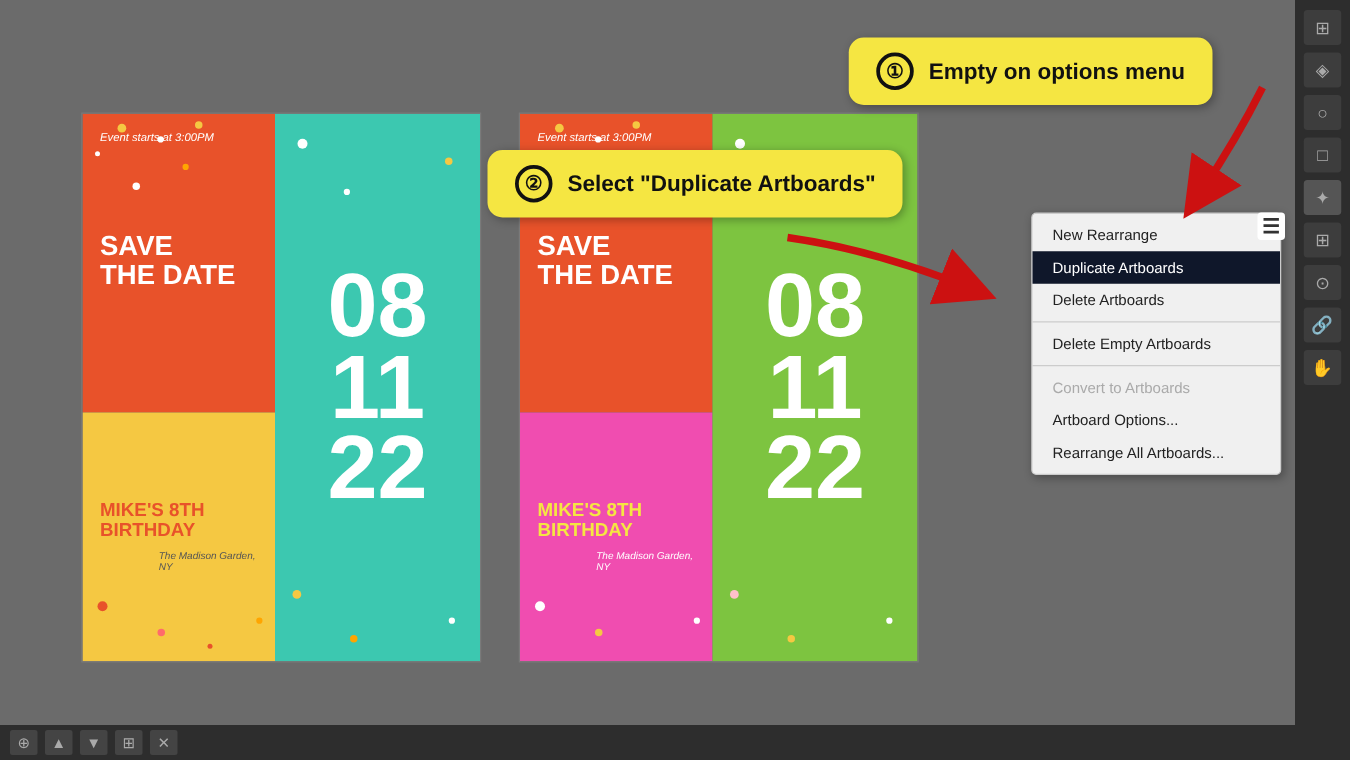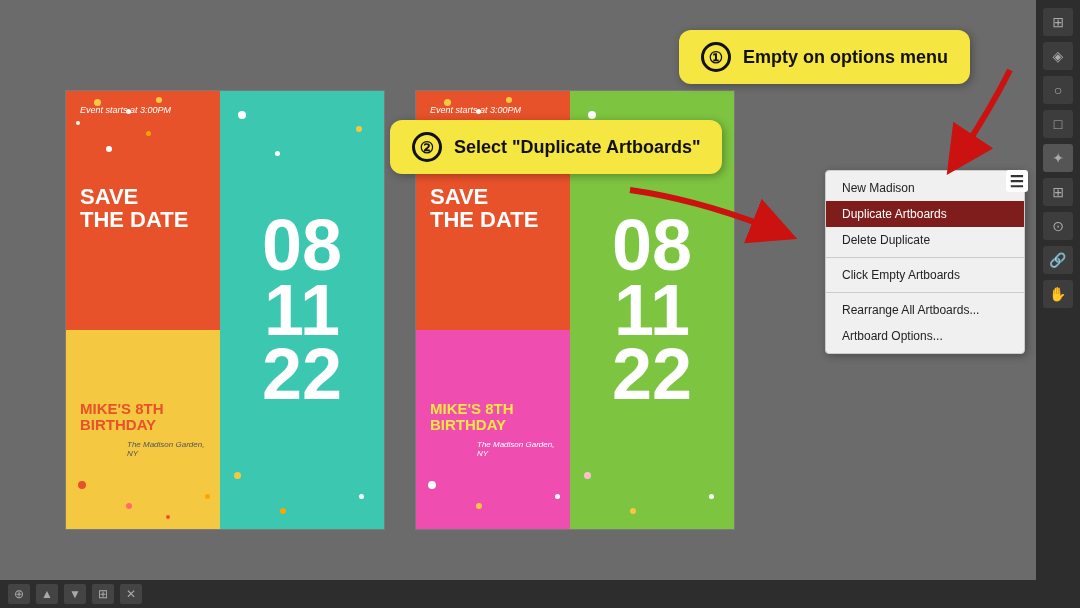--- a/index.html
+++ b/index.html
@@ -196,21 +196,21 @@
       z-index: 15;
       box-shadow: 2px 2px 8px rgba(0,0,0,0.3);
     }
     .menu-item {
       padding: 6px 16px;
       font-size: 12px;
       color: #222;
       cursor: pointer;
     }
     .menu-item:hover, .menu-item.highlighted {
-      background: #7f1d1d;
+      background: #0f172a;
       color: white;
     }
     .menu-item.disabled {
       color: #aaa;
       cursor: default;
     }
     .menu-divider {
       height: 1px;
       background: #ccc;
       margin: 4px 0;
@@ -364,28 +364,29 @@
     <div class="dot" style="width:7px;height:7px;background:pink;bottom:50px;left:14px;"></div>
     <div class="dot" style="width:5px;height:5px;background:#fff;bottom:30px;right:20px;"></div>
     <div class="dot" style="width:6px;height:6px;background:#f5c842;bottom:15px;left:60px;"></div>
     <div class="number">08</div>
     <div class="number">11</div>
     <div class="number">22</div>
   </div>
 </div>
 
 <div class="context-menu">
-  <div class="menu-item">New Madison</div>
+  <div class="menu-item">New Rearrange</div>
   <div class="menu-item highlighted">Duplicate Artboards</div>
-  <div class="menu-item">Delete Duplicate</div>
+  <div class="menu-item">Delete Artboards</div>
   <div class="menu-divider"></div>
-  <div class="menu-item">Click Empty Artboards</div>
+  <div class="menu-item">Delete Empty Artboards</div>
   <div class="menu-divider"></div>
+  <div class="menu-item disabled">Convert to Artboards</div>
+  <div class="menu-item">Artboard Options...</div>
   <div class="menu-item">Rearrange All Artboards...</div>
-  <div class="menu-item">Artboard Options...</div>
 </div>
 
 <div class="options-btn">☰</div>
 
 <div class="right-sidebar">
   <div class="sidebar-tool">⊞</div>
   <div class="sidebar-tool">◈</div>
   <div class="sidebar-tool">○</div>
   <div class="sidebar-tool">□</div>
   <div class="sidebar-tool active">✦</div>

